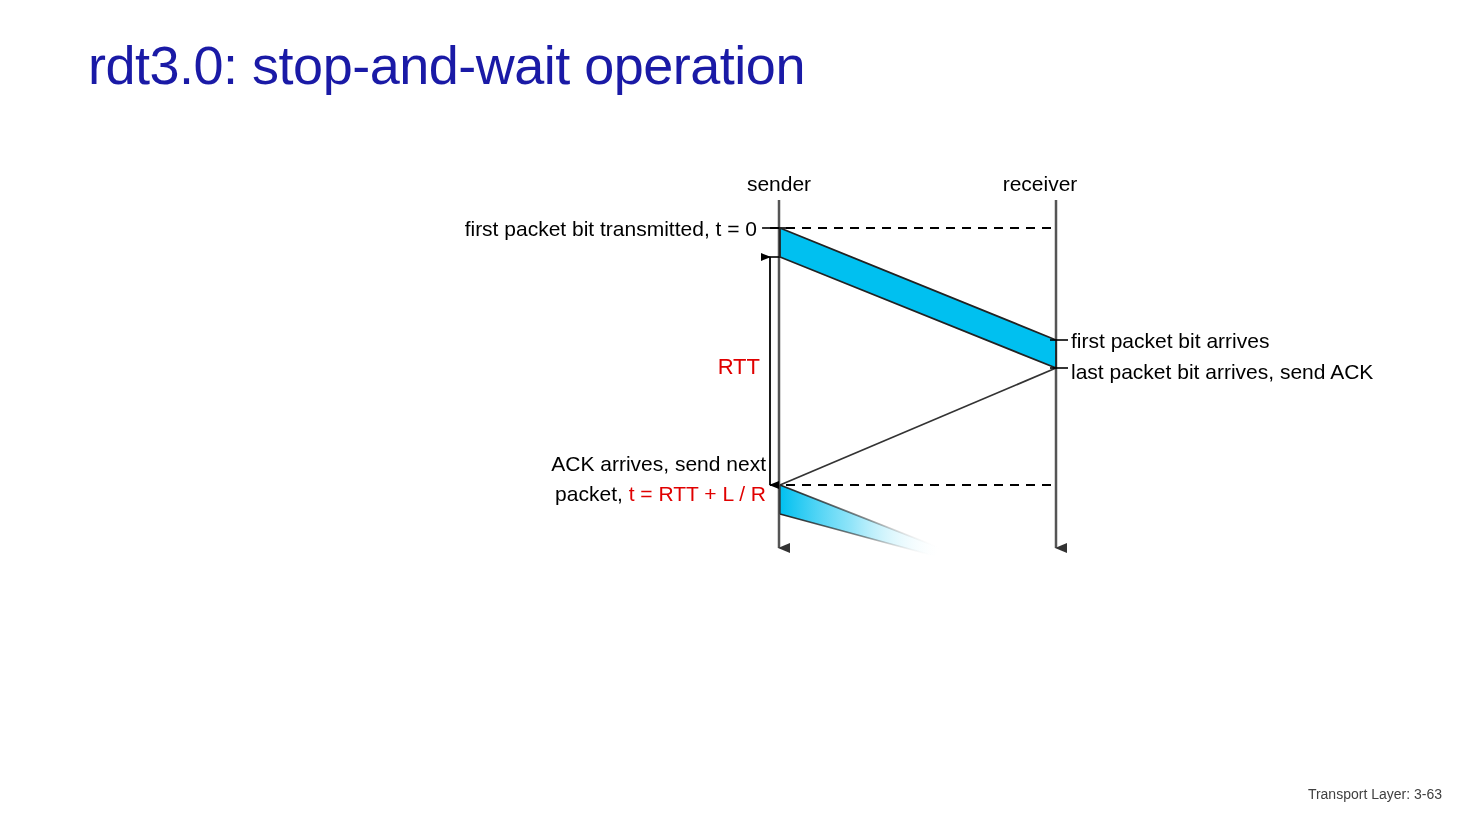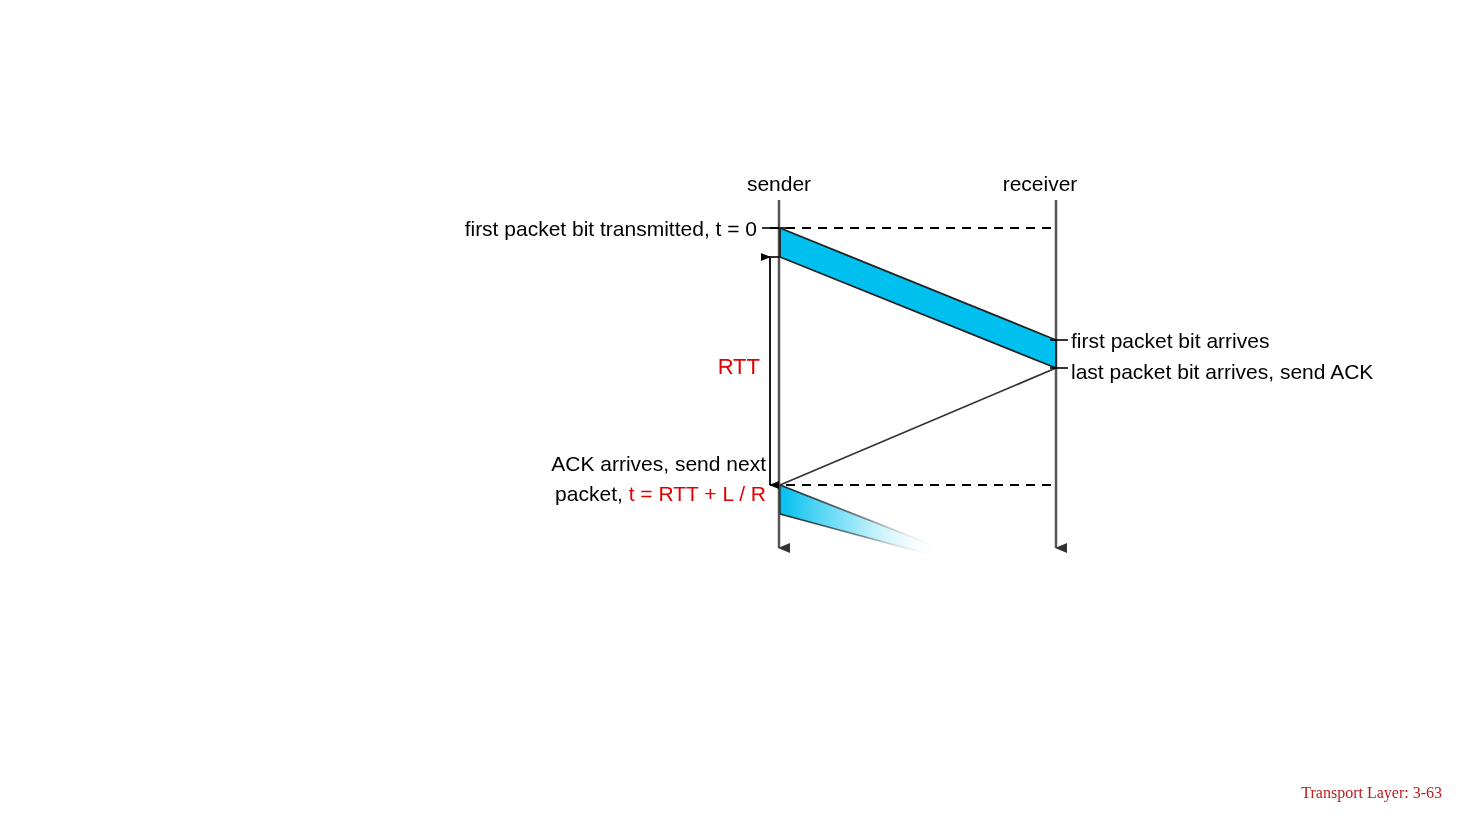--- a/index.html
+++ b/index.html
@@ -59,31 +59,32 @@
   .endpoint-label {
     font-family: "Liberation Sans", sans-serif;
     font-size: 21px;
     fill: #000000;
   }
 
   #footer-note {
     position: absolute;
     right: 20px;
     bottom: 14px;
-    font-size: 16px;
-    color: #b91c1c;
-    font-family: Liberation Serif, serif;
+    font-size: 14px;
+    color: #404040;
+    font-family: Liberation Sans, sans-serif;
     white-space: nowrap;
   }
 </style>
 </head>
 <body>
 
 <div id="slide">
 
+  <div id="slide-title">rdt3.0: stop-and-wait operation</div>
 
   <svg id="diagram-svg" width="1462" height="816" viewBox="0 0 1462 816">
 
     <defs>
       <marker id="arrowDown" markerWidth="12" markerHeight="12" refX="5" refY="10" orient="auto" markerUnits="userSpaceOnUse">
         <path d="M1,1 L5,11 L9,1 z" fill="#000000"></path>
       </marker>
       <marker id="arrowUp" markerWidth="12" markerHeight="12" refX="5" refY="2" orient="auto" markerUnits="userSpaceOnUse">
         <path d="M1,11 L5,1 L9,11 z" fill="#000000"></path>
       </marker>

